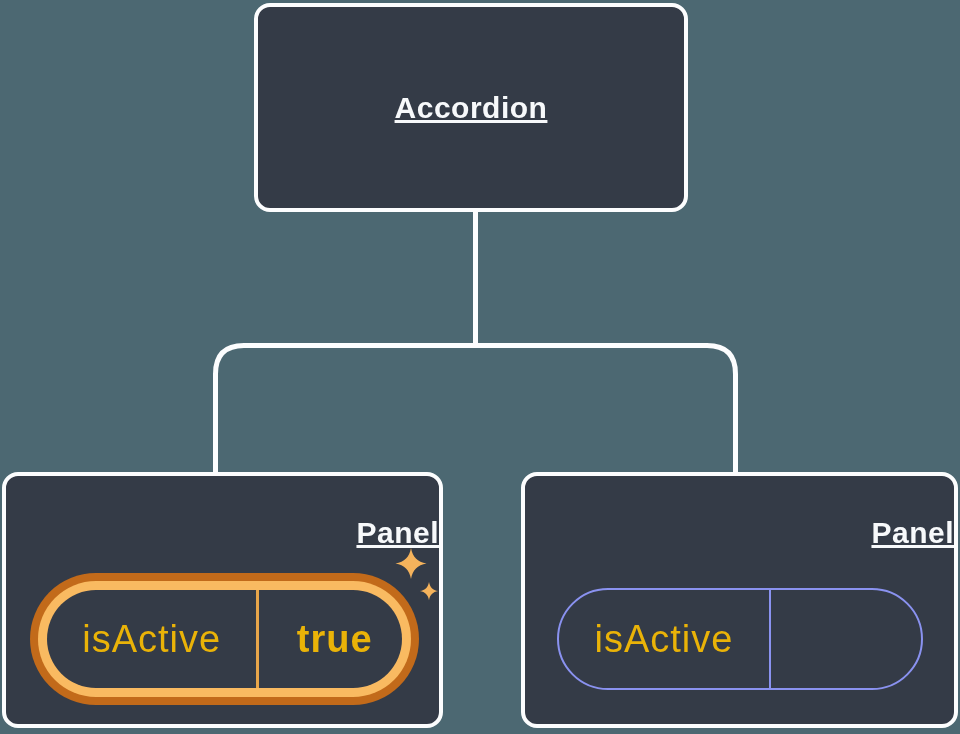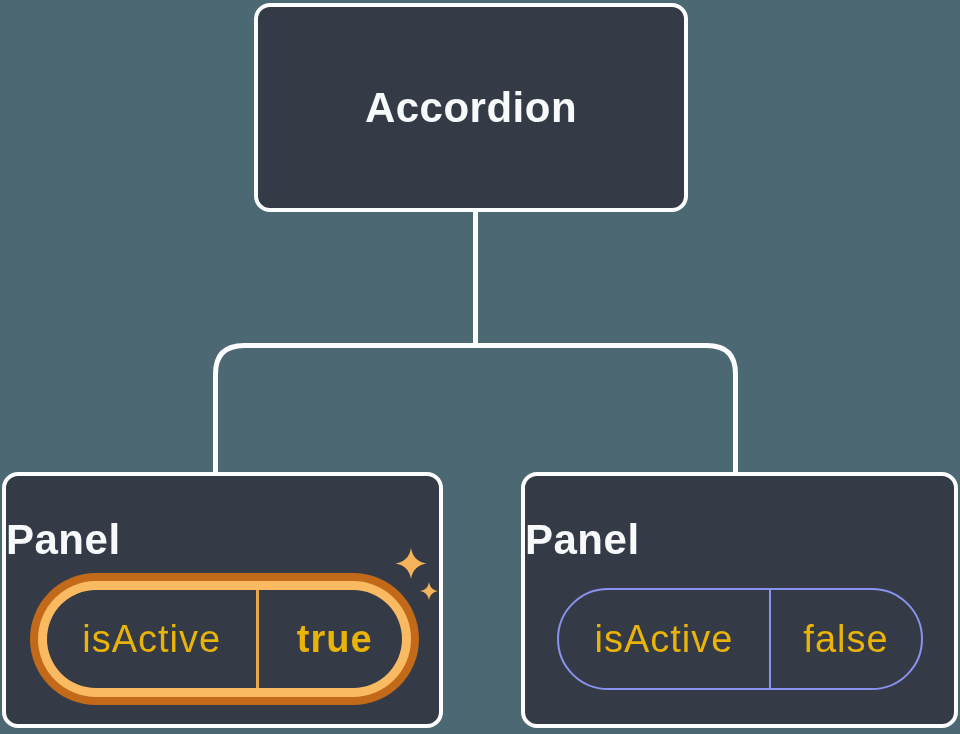--- a/index.html
+++ b/index.html
@@ -16,35 +16,36 @@
     border:4px solid #FCFDFE;
     border-radius:16px;
     box-sizing:border-box;
   }
   .node-root{
     left:254px;top:3px;width:434px;height:209px;
     display:flex;align-items:center;justify-content:center;
   }
   .node-title{
     color:#F7F9FB;
-    font-size:42px;
+    font-size:30px;
     font-weight:600;
     letter-spacing:0.5px;
     white-space:nowrap;
+    text-decoration:underline;
   }
   .panel{
     left:2px;top:472px;width:441px;height:256px;
   }
   .panel-right{
     left:521px;width:437px;
   }
   .panel-title{
     position:absolute;
     top:40px;left:0;right:0;
-    text-align:left;
+    text-align:right;
   }
   .connector{
     position:absolute;left:0;top:0;
     pointer-events:none;
   }
   
   .pill-hl-outer{
     position:absolute;
     left:24px;top:97px;width:389px;height:132px;
     background:#C26A1A;
@@ -133,17 +134,16 @@
       <path fill="#F5B35C" d="M43 38 C43.95 43.3 46.8 46.15 52.1 47.1 C46.8 48.05 43.95 50.9 43 56.2 C42.05 50.9 39.2 48.05 33.9 47.1 C39.2 46.15 42.05 43.3 43 38 Z"></path>
     </svg>
   </div>
 
   <div class="node panel panel-right">
     <div class="panel-title node-title">Panel</div>
 
     <div class="pill-plain">
       <div class="pill-cell pill-cell-key">isActive</div>
       <div class="pill-divider-purple"></div>
-      <div class="pill-cell pill-cell-val">false</div>
     </div>
   </div>
 
 </div>
 
 </body></html>

